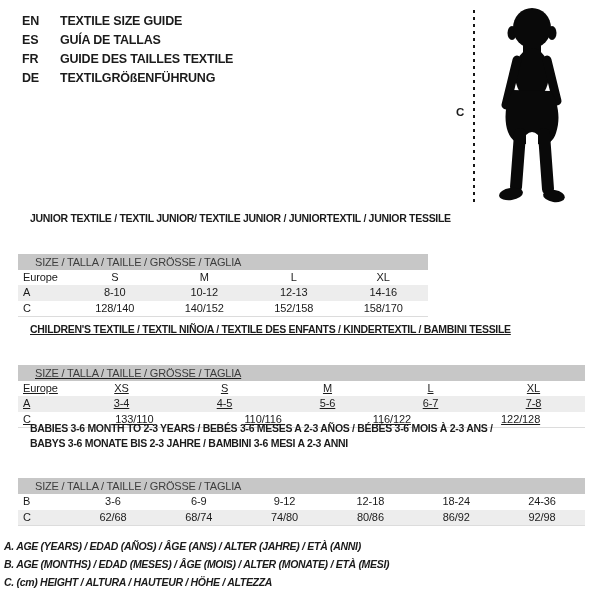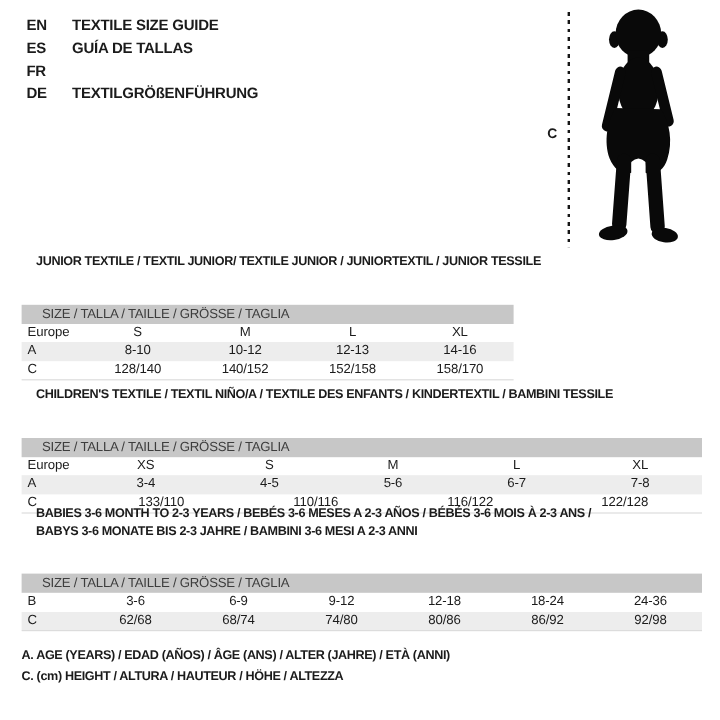--- a/index.html
+++ b/index.html
@@ -20,57 +20,58 @@
   .measure-label{position:absolute;left:456px;top:106px;font-size:11.5px;font-weight:bold;}
   .measure-line{
     position:absolute;left:473px;top:10px;width:2px;height:196px;
     background:repeating-linear-gradient(to bottom,#161616 0 3px,transparent 3px 7px);
   }
   .baby-svg{position:absolute;left:486px;top:6px;}
 
   
   .table-section{position:absolute;left:18px;}
   .t0{top:211px;width:410px;}
-  .t1{top:322px;width:567px;}
+  .t1{top:322px;width:567px;text-decoration:underline;}
   .t2{top:421px;width:567px;}
   .table-title{
     font-weight:bold;font-size:10.5px;line-height:14.5px;
     letter-spacing:-0.3px;white-space:nowrap;margin-left:12px;
   }
   .size-bar{
     margin-top:28px;height:16px;line-height:16px;
     background:var(--bar-color,#c7c7c7);color:#3d3d3d;
     font-size:11px;letter-spacing:-0.2px;padding-left:17px;box-sizing:border-box;
   }
   .tbody{border-bottom:1px solid #dcdcdc;}
   .trow{display:flex;height:15.5px;line-height:15.5px;font-size:11px;letter-spacing:-0.1px;}
   .trow.shaded{background:var(--stripe-color,#ededed);}
   .trow .rlabel{flex:0 0 52px;width:52px;padding-left:5px;box-sizing:border-box;}
   .trow .cell{flex:1;text-align:center;}
 
   
-  .footnotes{position:absolute;left:18px;top:537px;}
+  .footnotes{position:absolute;left:4px;top:537px;font-style:italic;}
   .footnote{font-weight:bold;font-size:10.5px;line-height:18px;letter-spacing:-0.3px;white-space:nowrap;}
 </style>
 </head>
 <body>
 
 <div class="page">
 
   <div class="lang-list">
       <div class="lang-row">
         <span class="lang-code">EN</span>
         <span class="lang-title">TEXTILE SIZE GUIDE</span>
       </div>
       <div class="lang-row">
         <span class="lang-code">ES</span>
         <span class="lang-title">GUÍA DE TALLAS</span>
       </div>
       <div class="lang-row">
         <span class="lang-code">FR</span>
+        <span class="lang-title">GUIDE DES TAILLES TEXTILE</span>
       </div>
       <div class="lang-row">
         <span class="lang-code">DE</span>
         <span class="lang-title">TEXTILGRÖßENFÜHRUNG</span>
       </div>
     </div>
 
   <span class="measure-label">C</span>
   <div class="measure-line"></div>
 
@@ -176,16 +177,17 @@
             <span class="cell">80/86</span>
             <span class="cell">86/92</span>
             <span class="cell">92/98</span>
           </div>
         </div>
       </section>
     </div>
 
   <div class="footnotes" id="footnotes-root">
       <div class="footnote">A. AGE (YEARS) / EDAD (AÑOS) / ÂGE (ANS) / ALTER (JAHRE) / ETÀ (ANNI)</div>
+      <div class="footnote">B. AGE (MONTHS) / EDAD (MESES) / ÂGE (MOIS) / ALTER (MONATE) / ETÀ (MESI)</div>
       <div class="footnote">C. (cm) HEIGHT / ALTURA / HAUTEUR / HÖHE / ALTEZZA</div>
     </div>
 
 </div>
 
 </body></html>

